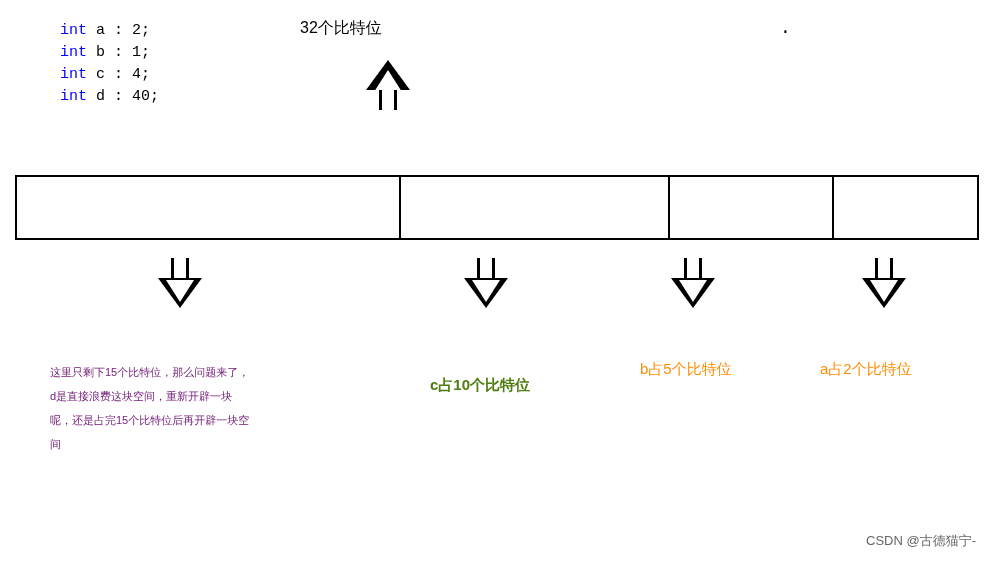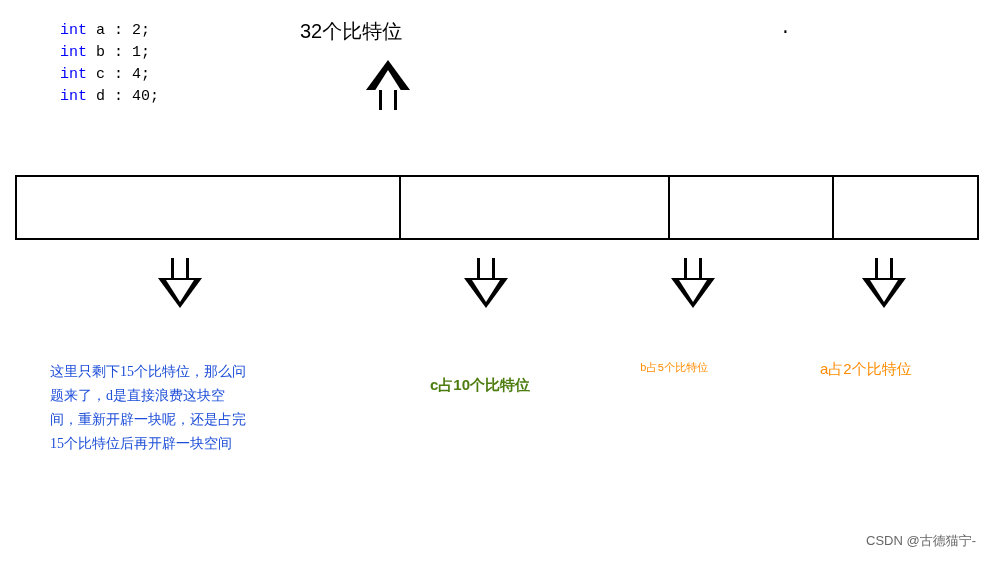--- a/index.html
+++ b/index.html
@@ -24,21 +24,21 @@
       display: block;
     }
     .kw { color: #0000ff; }
     .var { color: #000000; }
 
     
     .label-32bits {
       position: absolute;
       top: 18px;
       left: 300px;
-      font-size: 20px;
+      font-size: 16px;
       color: #000;
       font-family: 'Microsoft YaHei', Arial, sans-serif;
     }
 
     
     .dot {
       position: absolute;
       top: 22px;
       left: 780px;
       font-size: 18px;
@@ -139,43 +139,43 @@
       height: 0;
       border-left: 14px solid transparent;
       border-right: 14px solid transparent;
       border-top: 22px solid #fff;
     }
 
     .desc-text {
       position: absolute;
       top: 360px;
       left: 50px;
-      font-family: Liberation Serif, serif;
-      font-size: 14px;
-      color: #1d4ed8;
+      font-family: Liberation Sans, sans-serif;
+      font-size: 11px;
+      color: #701a75;
       line-height: 24px;
       width: 200px;
     }
 
     .label-c {
       position: absolute;
       top: 376px;
       left: 430px;
       font-family: 'Microsoft YaHei', Arial, sans-serif;
       font-size: 15px;
       color: #4d7c0f;
       font-weight: bold;
     }
 
     .label-b {
       position: absolute;
       top: 360px;
       left: 640px;
-      font-family: Liberation Mono, monospace;
-      font-size: 11px;
+      font-family: Liberation Sans, sans-serif;
+      font-size: 15px;
       color: #ff8c00;
     }
 
     .label-a {
       position: absolute;
       top: 360px;
       left: 820px;
       font-family: 'Microsoft YaHei', Arial, sans-serif;
       font-size: 15px;
       color: #ff8c00;

